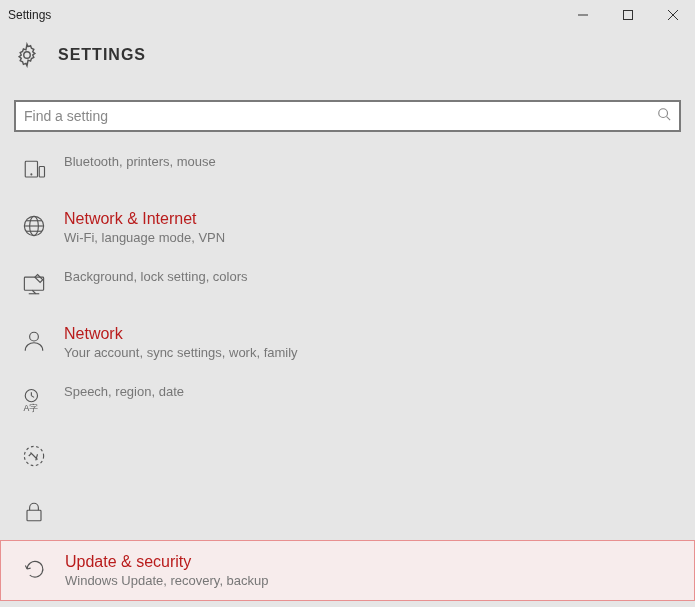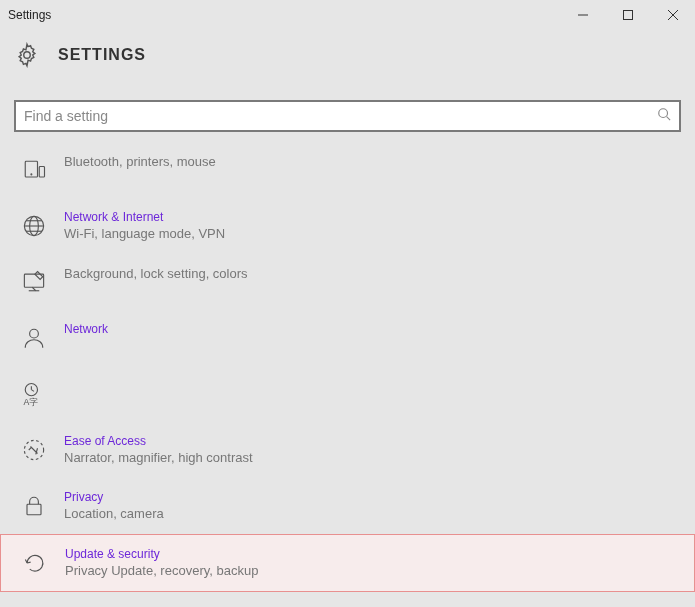--- a/index.html
+++ b/index.html
@@ -79,22 +79,22 @@
       height: 32px;
       flex-shrink: 0;
       margin-right: 14px;
       display: flex;
       align-items: center;
       justify-content: center;
       text-decoration: underline;
     }
     .item-text { padding-top: 0; }
     .item-title {
-      font-size: 12px;
-      color: #6d28d9;
+      font-size: 16px;
+      color: #b91c1c;
       margin-bottom: 2px;
     }
     .item-sub {
       font-size: 13px;
       color: #777;
     }
     .item.highlighted {
       border: 1px solid #e89090;
       background: #f7ecec;
       margin: 0 -14px;
@@ -193,64 +193,58 @@
     </div>
     <div class="item">
       <div class="item-icon">
         <svg class="cat-icon" width="28" height="28" viewBox="0 0 32 32">
           <circle cx="16" cy="11" r="5"></circle>
           <path d="M6 27c0-6 5-9 10-9s10 3 10 9"></path>
         </svg>
       </div>
       <div class="item-text">
         <div class="item-title">Network</div>
+        <div class="item-sub">Your account, sync settings, work, family</div>
       </div>
     </div>
     <div class="item">
       <div class="item-icon">
         <svg class="cat-icon" width="28" height="28" viewBox="0 0 32 32">
           <circle cx="13" cy="11" r="7"></circle>
           <line x1="13" y1="7" x2="13" y2="11"></line>
           <line x1="13" y1="11" x2="16" y2="13"></line>
           <text x="4" y="29" font-size="10" fill="#555" stroke="none">A字</text>
         </svg>
       </div>
       <div class="item-text">
+        <div class="item-sub">Speech, region, date</div>
       </div>
     </div>
     <div class="item">
       <div class="item-icon">
         <svg class="cat-icon" width="28" height="28" viewBox="0 0 32 32">
           <circle cx="16" cy="16" r="11" stroke-dasharray="3 3"></circle>
           <path d="M12 12l8 8M20 14l-2 7"></path>
           <path d="M10 16l3-3"></path>
         </svg>
       </div>
-      <div class="item-text">
-        <div class="item-title">Ease of Access</div>
-        <div class="item-sub">Narrator, magnifier, high contrast</div>
-      </div>
     </div>
     <div class="item">
       <div class="item-icon">
         <svg class="cat-icon" width="28" height="28" viewBox="0 0 32 32">
           <rect x="8" y="14" width="16" height="12" rx="1"></rect>
           <path d="M11 14v-3a5 5 0 0 1 10 0v3"></path>
         </svg>
       </div>
-      <div class="item-text">
-        <div class="item-title">Privacy</div>
-        <div class="item-sub">Location, camera</div>
-      </div>
     </div>
     <div class="item highlighted">
       <div class="item-icon">
         <svg class="cat-icon" width="28" height="28" viewBox="0 0 32 32">
           <path d="M7 16a9 9 0 1 1 3 7"></path>
           <path d="M7 16l-2-4M7 16l4-1"></path>
         </svg>
       </div>
       <div class="item-text">
         <div class="item-title">Update &amp; security</div>
-        <div class="item-sub">Privacy Update, recovery, backup</div>
+        <div class="item-sub">Windows Update, recovery, backup</div>
       </div>
     </div>
   </div>
 
 </body></html>

